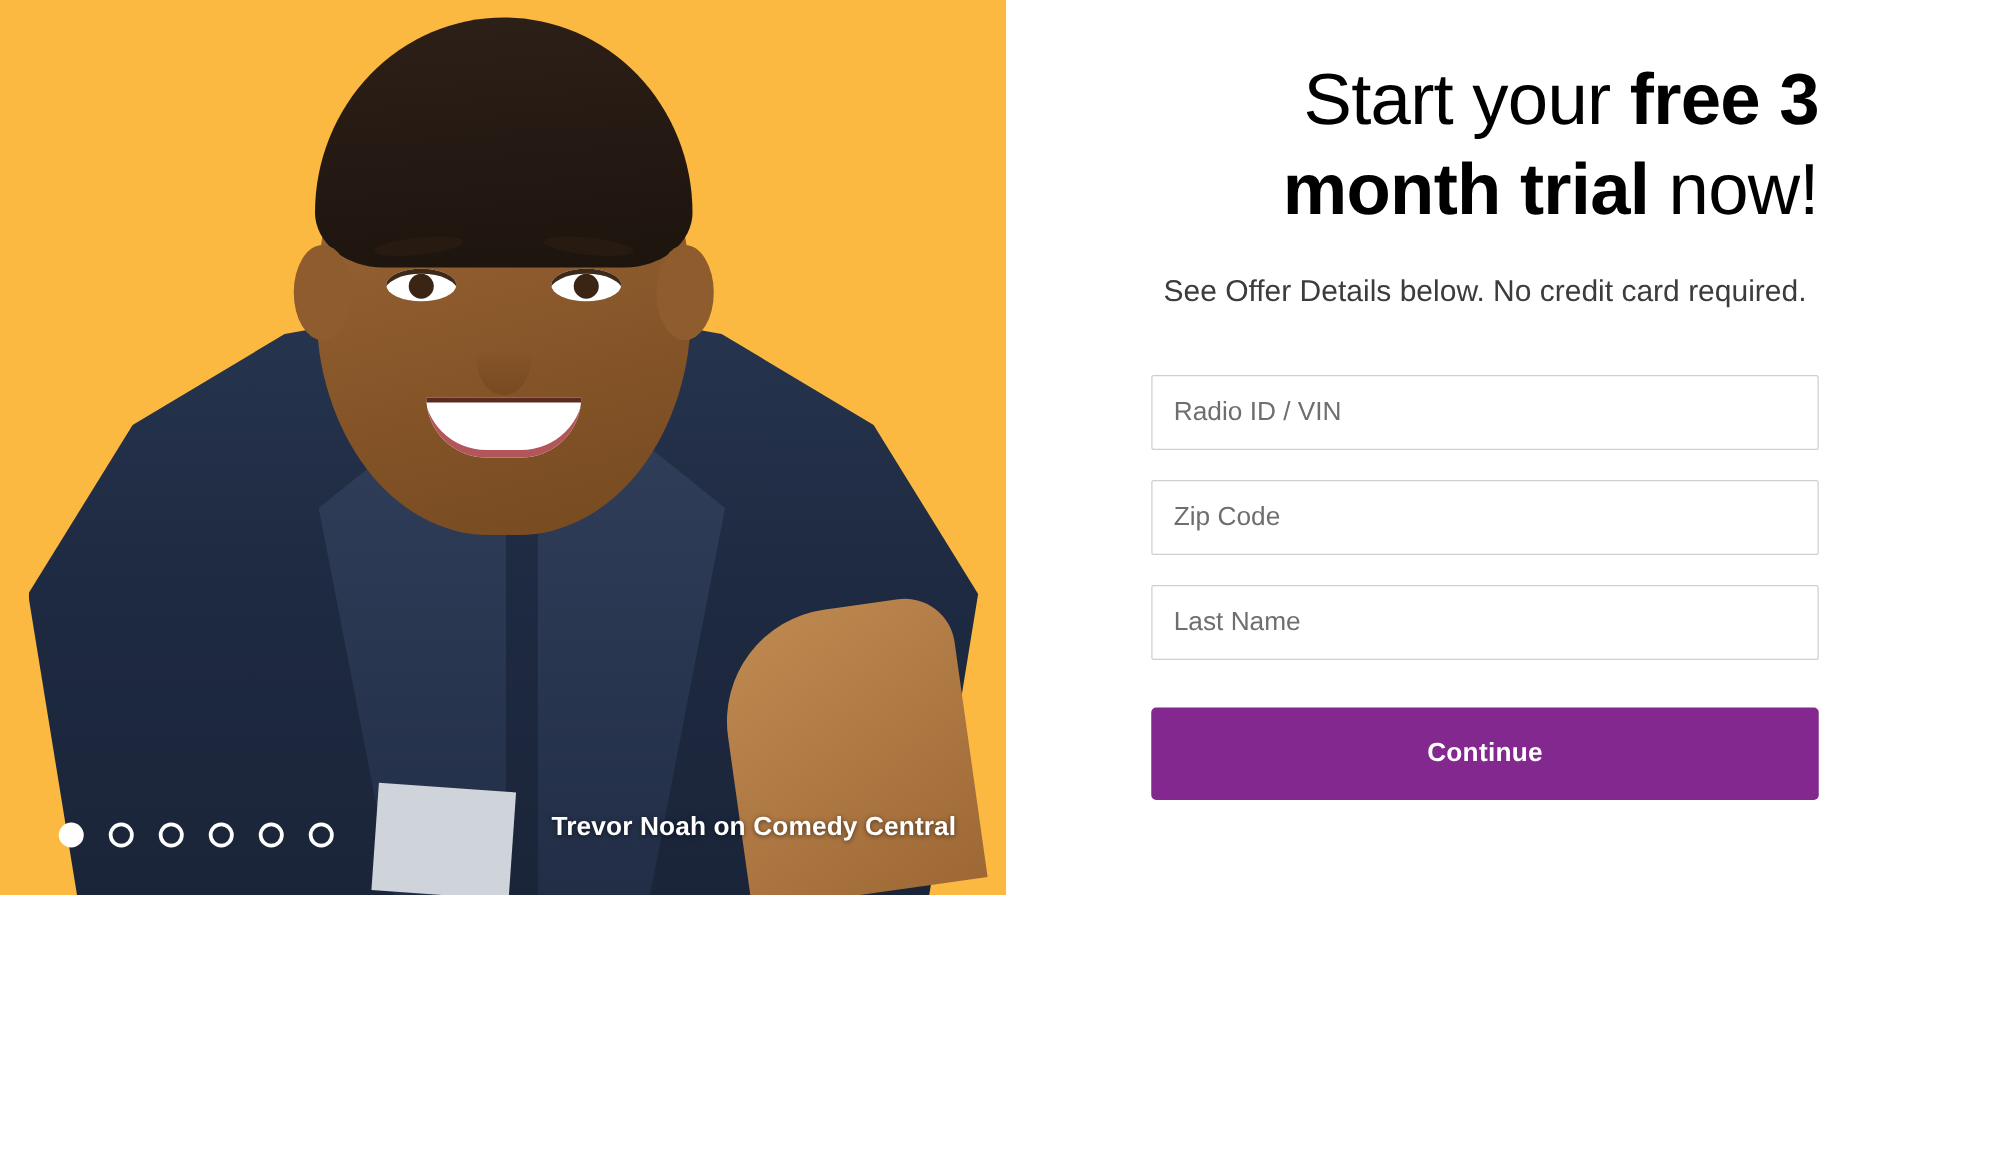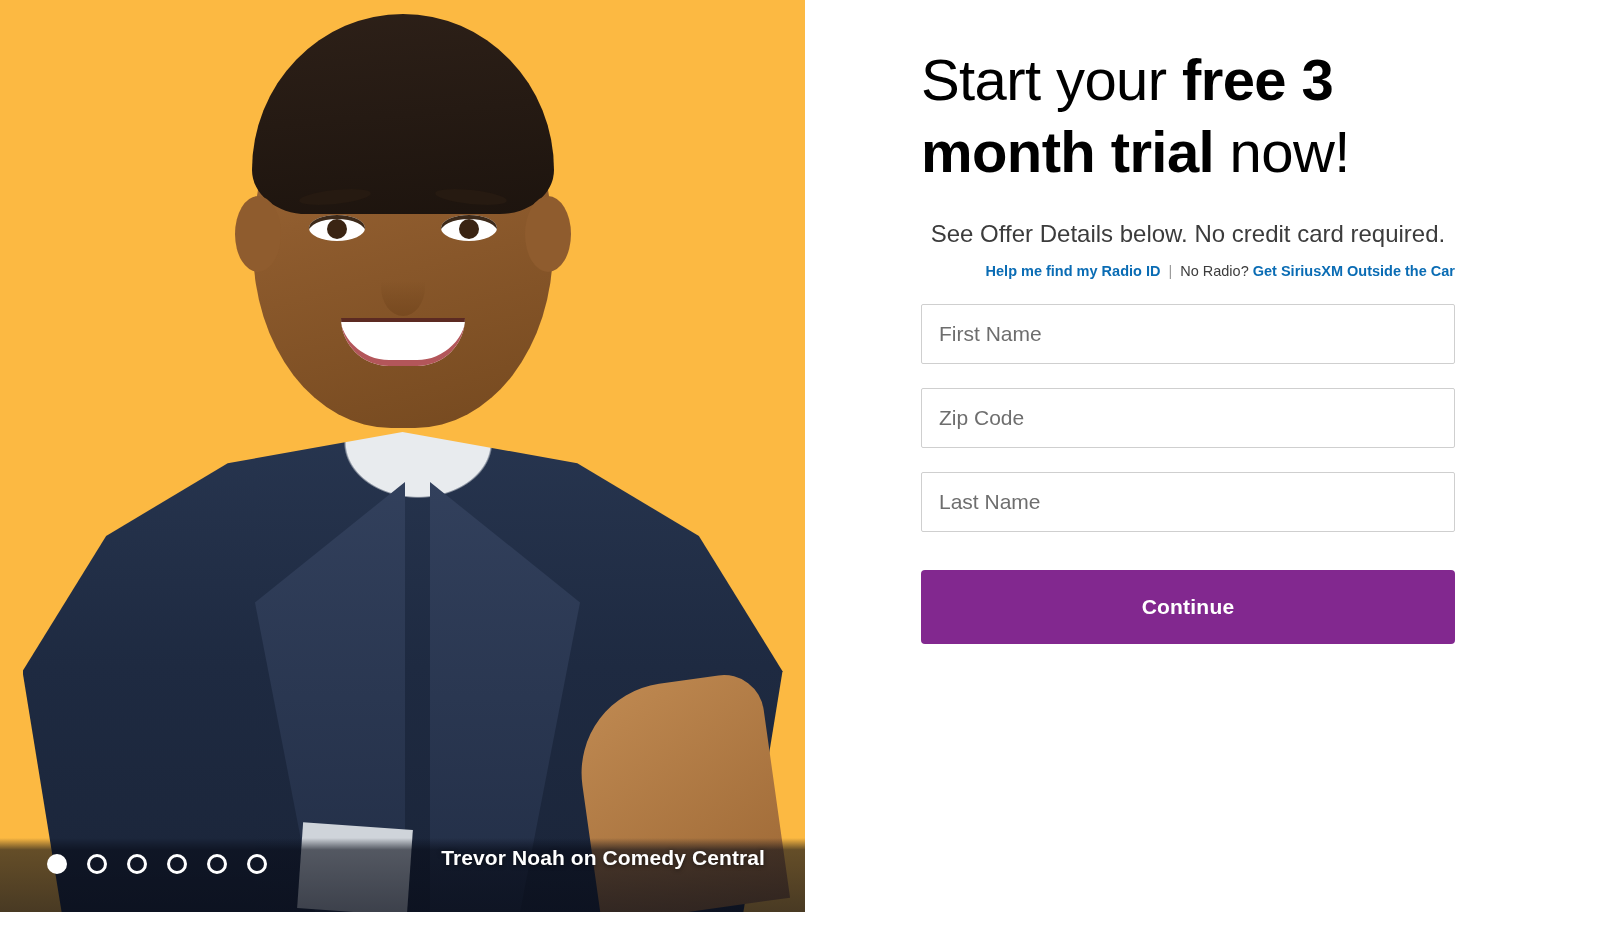--- a/index.html
+++ b/index.html
@@ -18,21 +18,21 @@
     width: 1600px;
     height: 936px;
     display: flex;
     background: #ffffff;
   }
 
   
   .hero {
     position: relative;
     width: 805px;
-    height: 912px;
+    height: 716px;
     overflow: hidden;
     background: #fcb942;
     flex: 0 0 805px;
   }
 
   .hero-photo {
     position: absolute;
     inset: 0;
     background: #fcb942;
   }
@@ -231,21 +231,21 @@
     background: #ffffff;
     padding-top: 44px;
   }
 
   .form-inner {
     width: 534px;
     margin: 0 auto 0 116px;
   }
 
   .headline {
-    text-align: left;
+    text-align: right;
     font-size: 58px;
     line-height: 72px;
     color: #000000;
     font-weight: 300;
     letter-spacing: -0.6px;
     width: 534px;
   }
   .headline .bold { font-weight: 700; }
 
   .subhead {
@@ -349,27 +349,23 @@
     <div class="hero-caption">Trevor Noah on Comedy Central</div>
   </div>
 
   <div class="form-pane">
     <div class="form-inner">
 
       <h1 class="headline"><span>Start your </span><span class="bold">free 3</span><br><span class="bold">month trial </span><span>now!</span></h1>
 
       <p class="subhead">See Offer Details below. No credit card required.</p>
 
-
-      <div class="helper-row">
-        <a class="helper-link" href="#">Help me find my Radio ID</a><span class="helper-sep">|</span><span class="helper-text">No Radio?</span>
-        <a class="helper-link" href="#">Get SiriusXM Outside the Car</a>
-      </div>
-
-      <input class="field" type="text" placeholder="First Name" style="">
+      <input id="radio-field" class="field" type="text" placeholder="Radio ID / VIN" style="">
+
+
 
       <input class="field" type="text" placeholder="Zip Code" style="">
 
       <input class="field" type="text" placeholder="Last Name" style="">
 
       <button class="continue-btn" type="button">Continue</button>
     </div>
   </div>
 </div>
 

